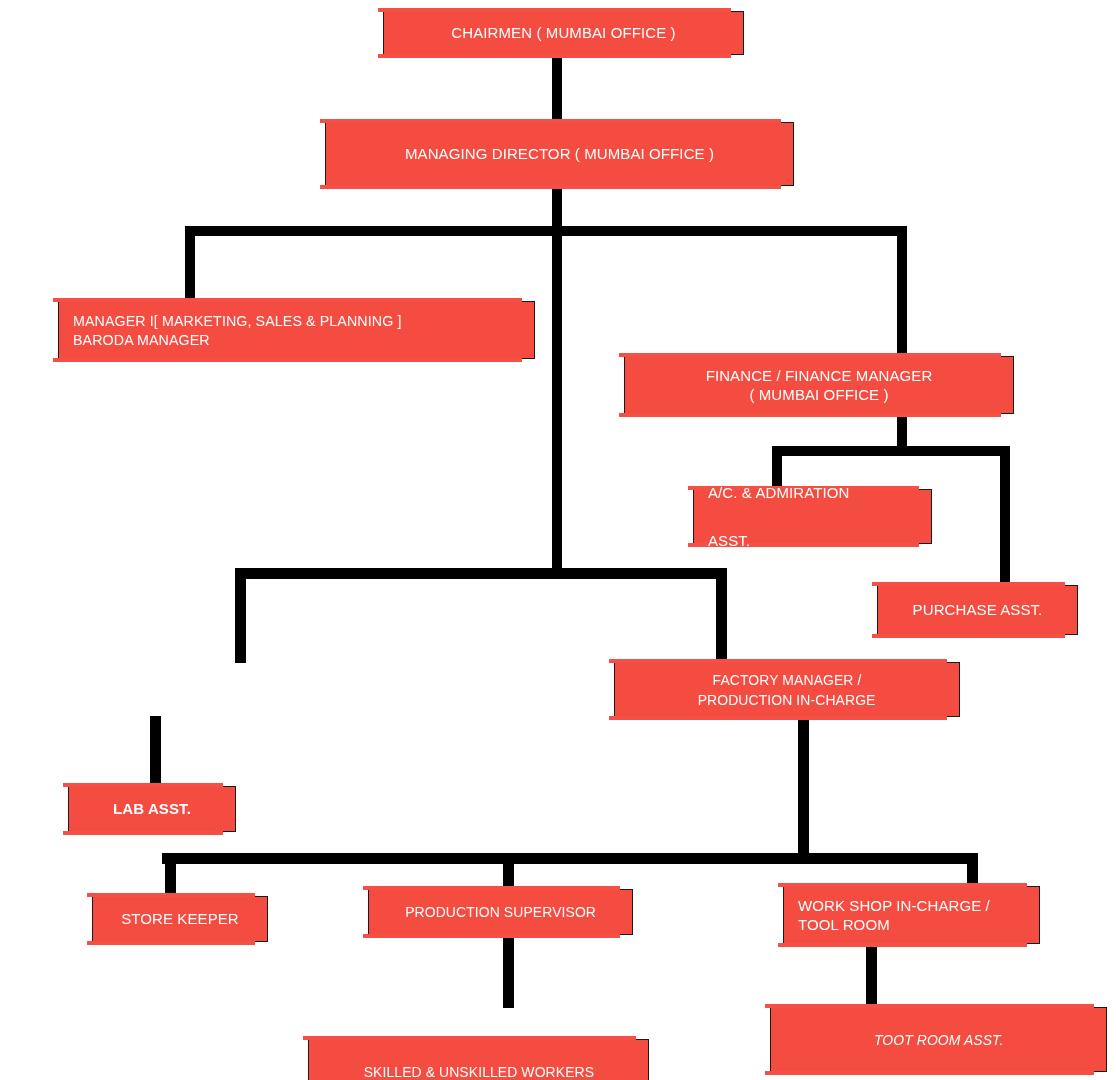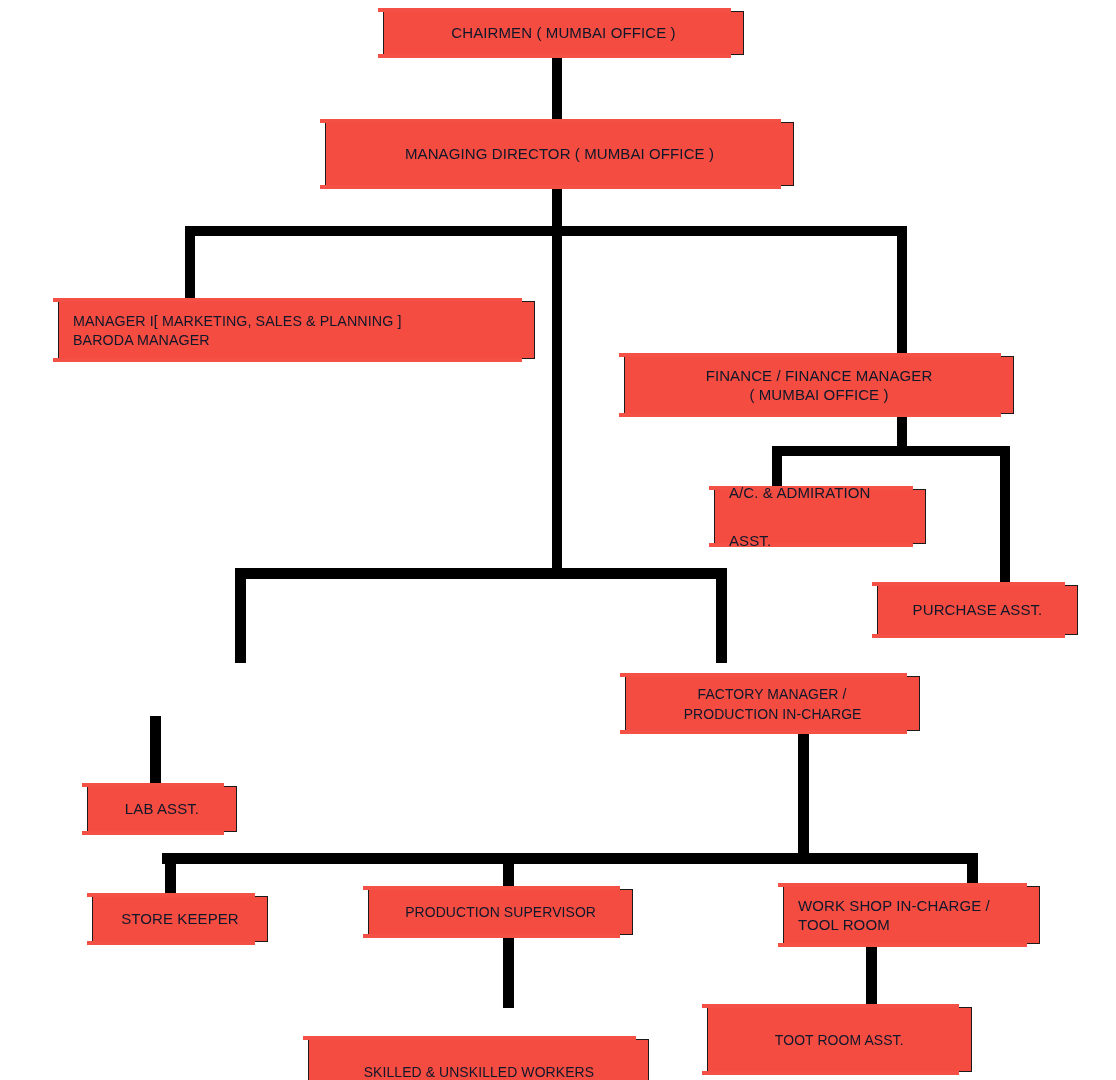--- a/index.html
+++ b/index.html
@@ -22,21 +22,21 @@
   .conn {
     position: absolute;
     background: #000000;
   }
   
   .node {
     position: absolute;
     box-sizing: border-box;
     background: #f44c41;
     border: 1.5px solid #1a1a1a;
-    color: #0f172a;
+    color: #ffffff;
     display: flex;
     flex-direction: column;
     justify-content: center;
     letter-spacing: 0.1px;
     line-height: 1.30;
     z-index: 5;
   }
   
   .node::before {
     content: "";
@@ -141,53 +141,53 @@
   <div class="node left fs15" style="left:42px; top:301px; width:477px; height:58px;">
     <span class="line condensed-l">MANAGER I[ MARKETING, SALES &amp; PLANNING ]</span>
     <span class="line condensed-l">BARODA MANAGER</span>
   </div>
 
   <div class="node center fs15" style="left:624px; top:356px; width:390px; height:58px;">
     <span class="line">FINANCE / FINANCE MANAGER</span>
     <span class="line">( MUMBAI OFFICE )</span>
   </div>
 
-  <div class="node left fs15" style="left:698px; top:489px; width:212px; height:55px;gap:28px;">
+  <div class="node left fs15" style="left:677px; top:489px; width:239px; height:55px;gap:28px;">
     <span class="line">A/C. &amp; ADMIRATION</span>
     <span class="line">ASST.</span>
   </div>
 
   <div class="node center fs15" style="left:853px; top:585px; width:201px; height:50px;margin-left:24px;">
     <span class="line">PURCHASE ASST.</span>
   </div>
 
 
-  <div class="node center fs15" style="left:614px; top:676px; width:295px; height:55px;margin-left:11px;">
+  <div class="node center fs15" style="left:614px; top:662px; width:346px; height:55px;">
     <span class="line condensed">FACTORY MANAGER /</span>
     <span class="line condensed">PRODUCTION IN-CHARGE</span>
   </div>
 
-  <div class="node center fs15" style="left:87px; top:786px; width:150px; height:46px;">
+  <div class="node center fs15" style="left:68px; top:786px; width:168px; height:46px;font-weight:bold;">
     <span class="line">LAB ASST.</span>
   </div>
 
   <div class="node center fs15" style="left:92px; top:896px; width:176px; height:46px;">
     <span class="line">STORE KEEPER</span>
   </div>
 
   <div class="node left fs15" style="left:767px; top:886px; width:257px; height:58px;">
     <span class="line">WORK SHOP IN-CHARGE /</span>
     <span class="line">TOOL ROOM</span>
   </div>
 
   <div class="node center fs15" style="left:368px; top:889px; width:265px; height:46px;">
     <span class="line condensed">PRODUCTION SUPERVISOR</span>
   </div>
 
   <div class="node center fs15" style="left:308px; top:1039px; width:341px; height:65px;">
     <span class="line condensed">SKILLED &amp; UNSKILLED WORKERS</span>
   </div>
 
-  <div class="node center fs15" style="left:707px; top:1007px; width:265px; height:65px;">
+  <div class="node center fs15" style="left:770px; top:1007px; width:337px; height:65px;font-style:italic;">
     <span class="line condensed">TOOT ROOM ASST.</span>
   </div>
 
 </div>
 
 </body></html>

